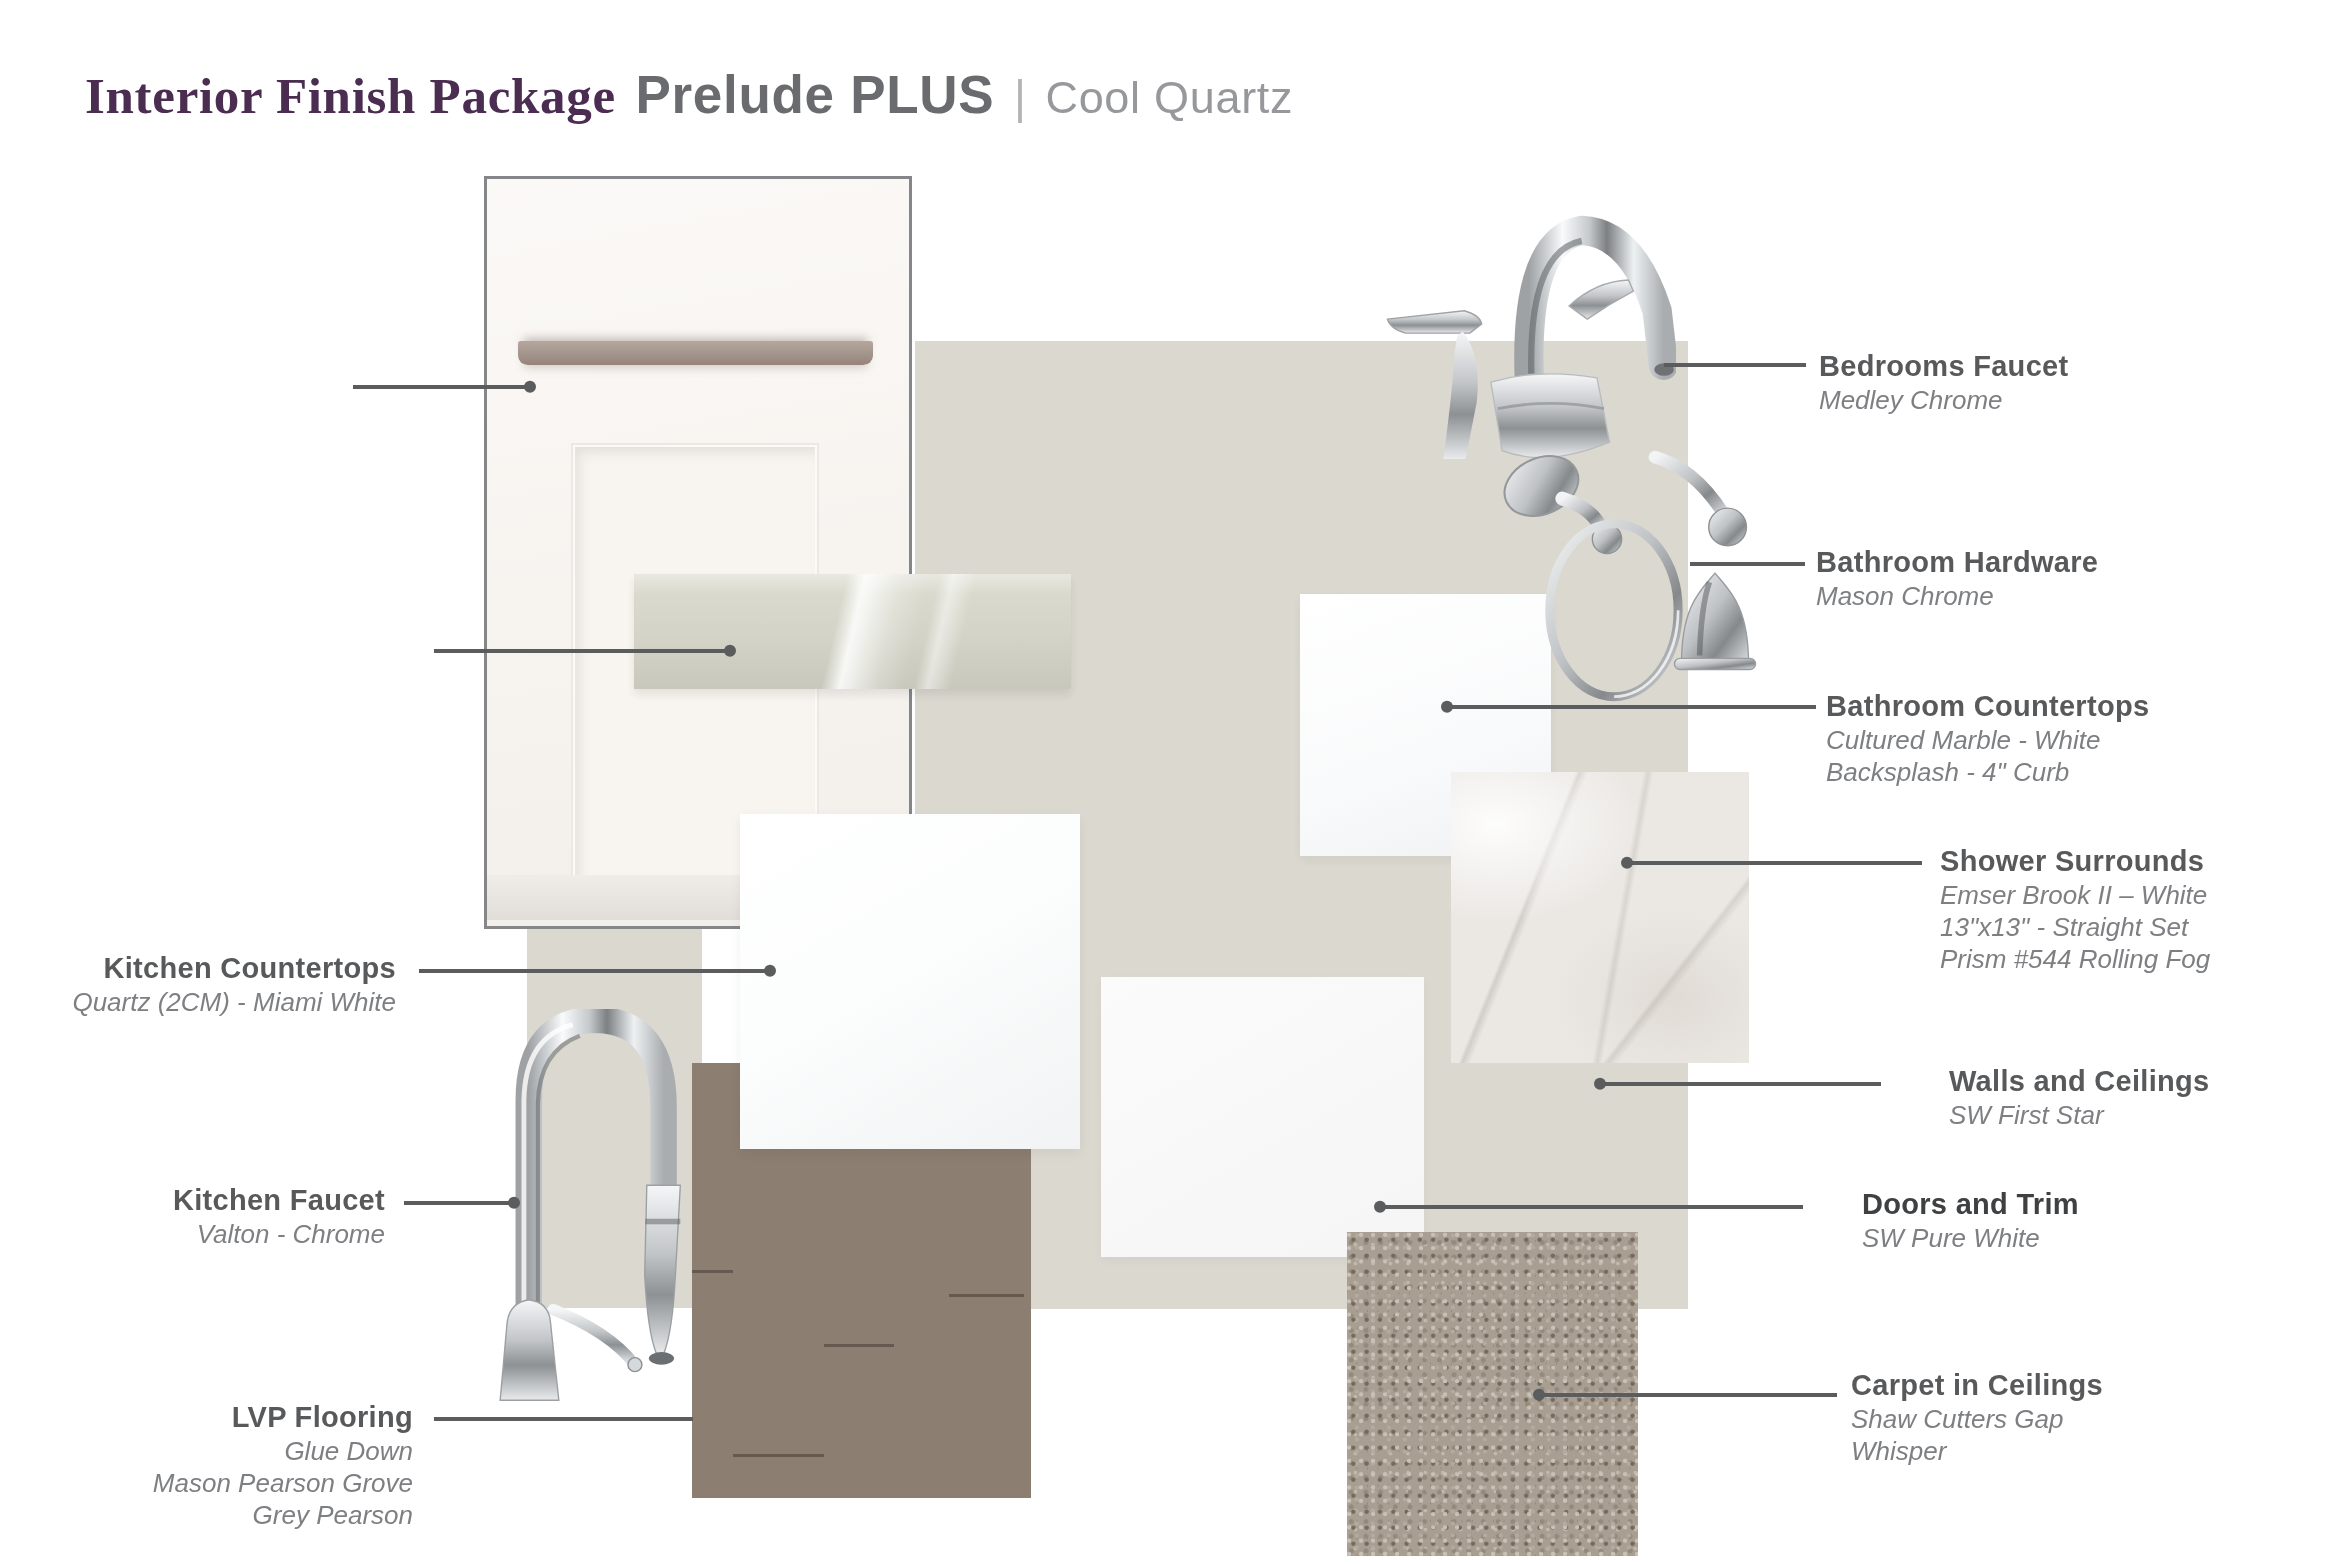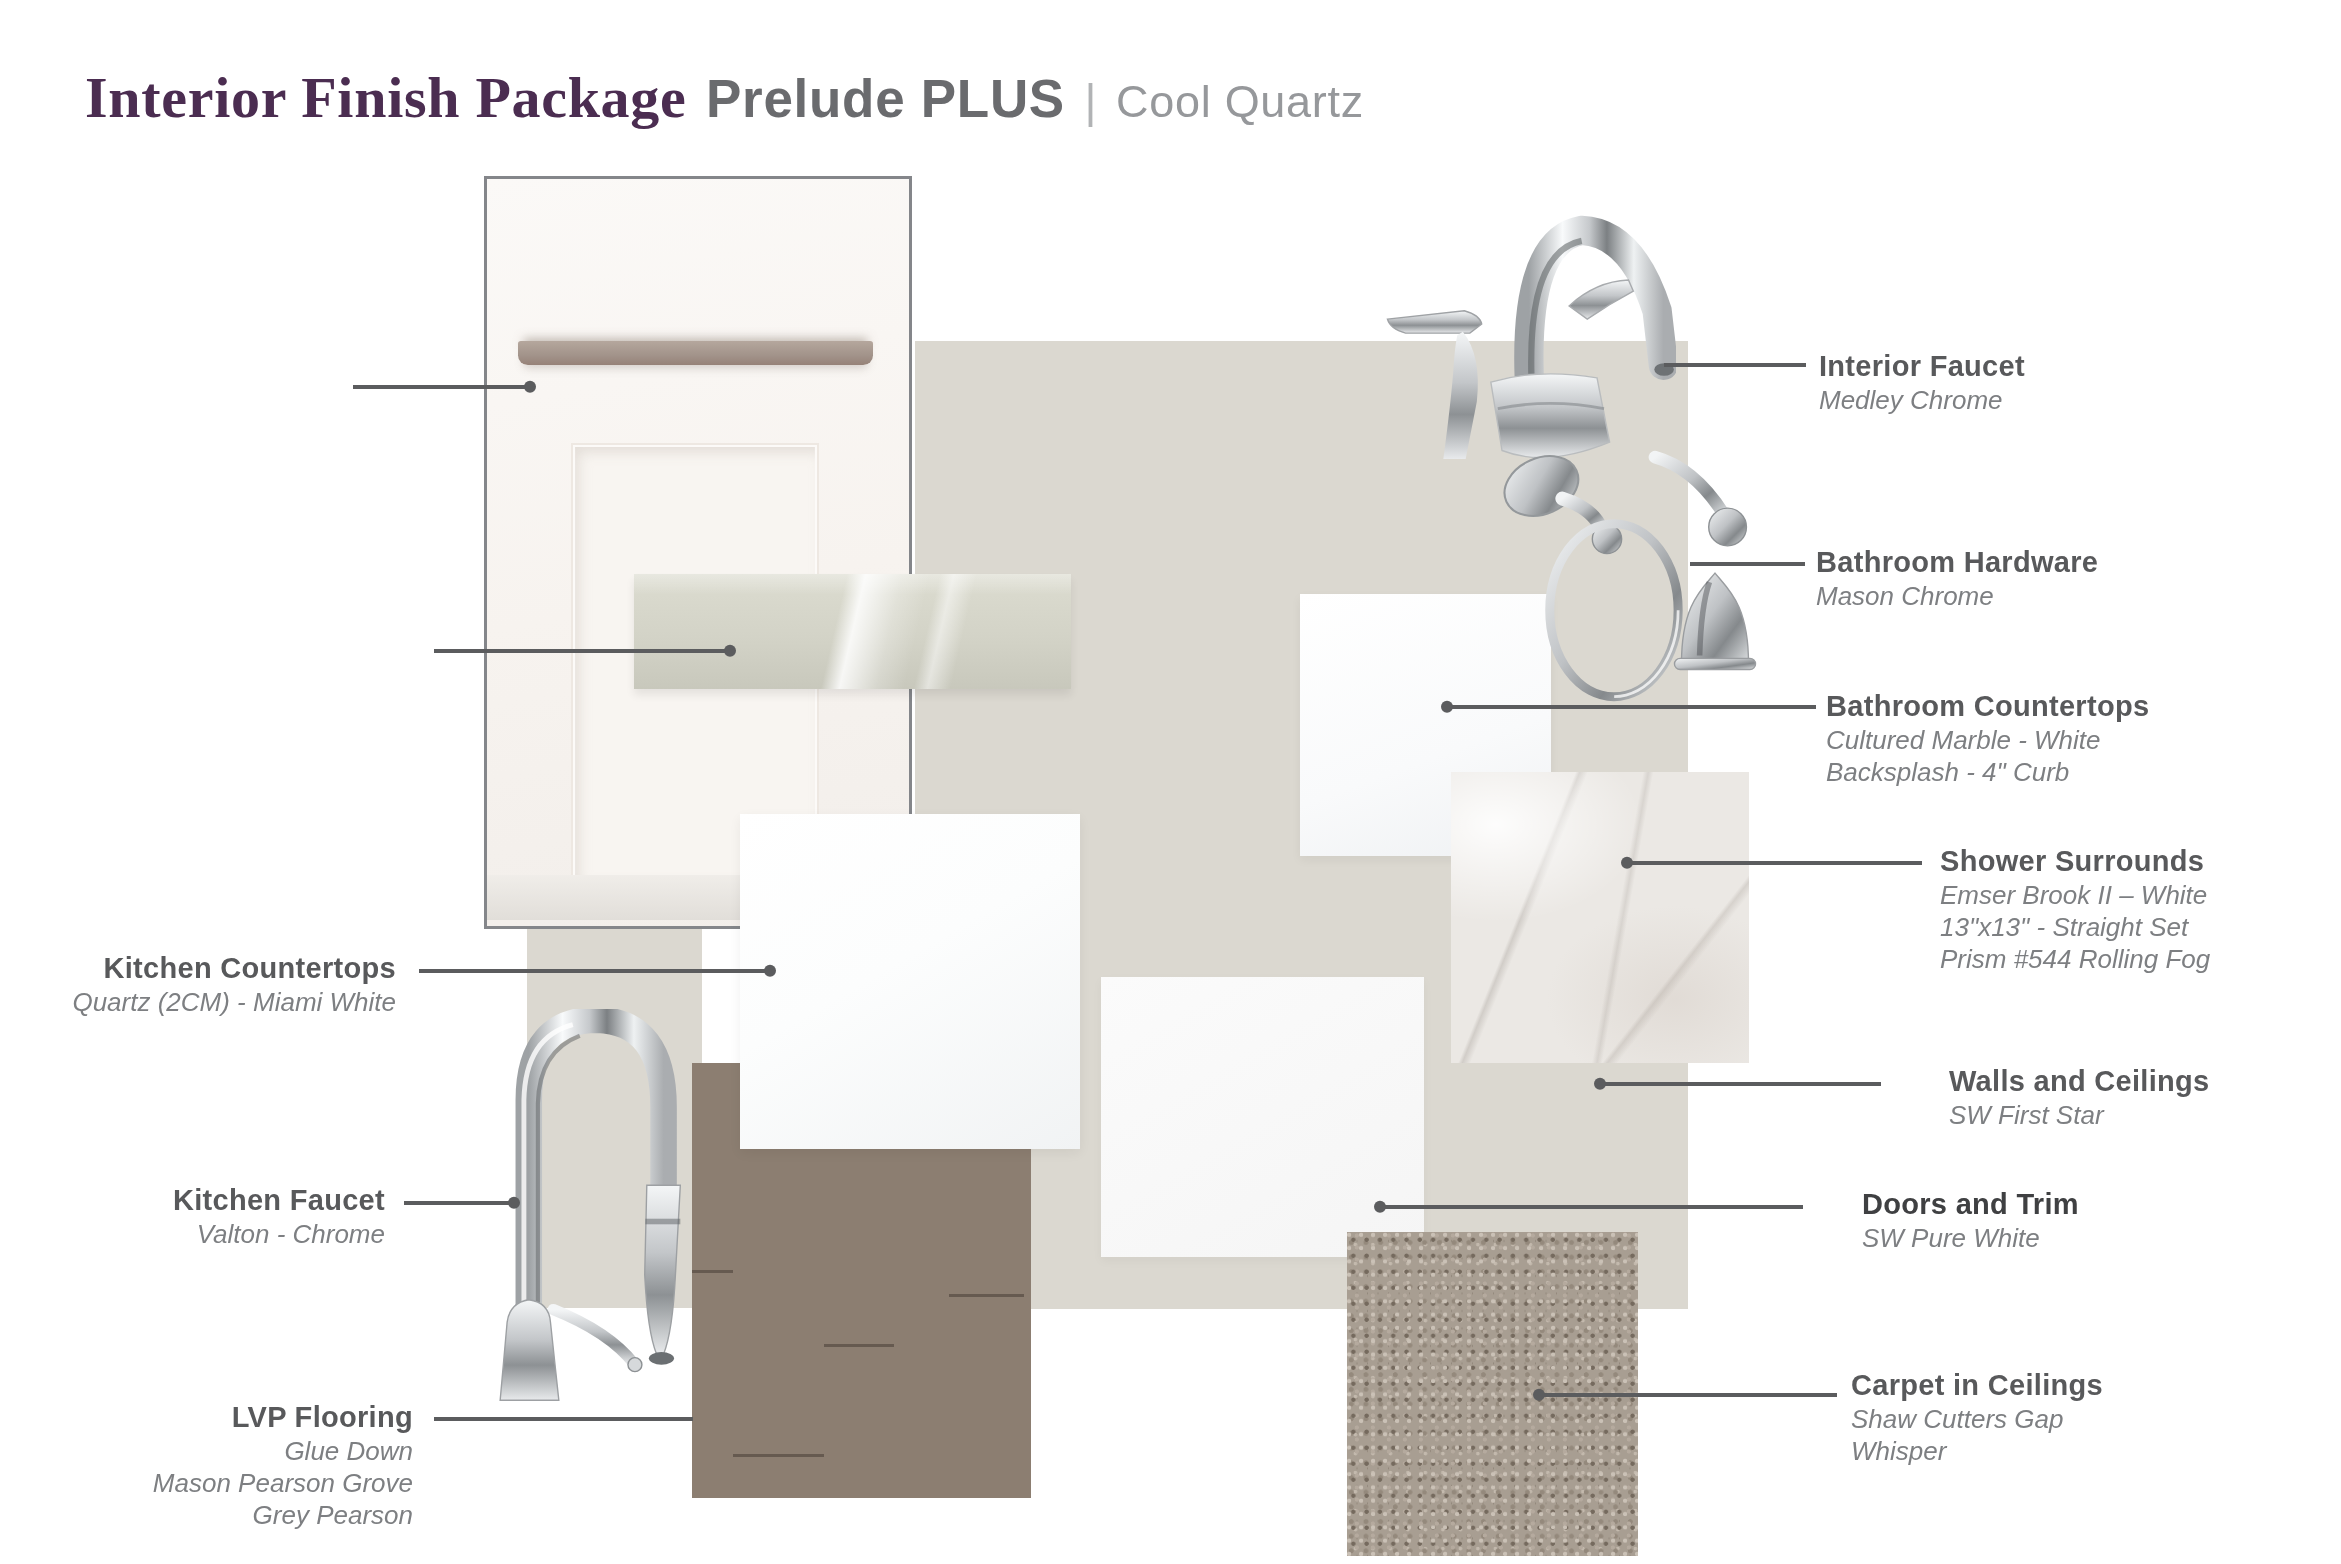--- a/index.html
+++ b/index.html
@@ -1,21 +1,21 @@
 <!DOCTYPE html>
 <html style="font-size:11.2px"><head>
 <meta charset="utf-8">
 <style>
   html,body{margin:0;padding:0;background:#ffffff;}
   .board{position:relative;width:2342px;height:1565px;background:#ffffff;overflow:hidden;
          font-family:"Liberation Sans",sans-serif;}
 
   
   .titlebar{position:absolute;left:85px;top:64px;display:flex;align-items:baseline;gap:19.6px;}
-  .title-main{font-family:"Liberation Serif",serif;font-weight:700;font-size:58px;color:#4b2d51;letter-spacing:0.7px;}
+  .title-main{font-family:"Liberation Serif",serif;font-weight:700;font-size:51px;color:#4b2d51;letter-spacing:0.7px;}
   .title-package{font-weight:700;font-size:53px;color:#6a6b6e;letter-spacing:0.7px;}
   .title-divider{font-weight:400;font-size:46px;color:#b1b3b5;}
   .title-variant{font-weight:400;font-size:45px;color:#96989b;letter-spacing:0.7px;}
 
   
   .label{position:absolute;}
   .label .heading{font-weight:700;font-size:29px;line-height:35px;color:#58595b;letter-spacing:0.3px;}
   .label .sub{font-style:italic;font-size:26px;line-height:32px;color:#7d7f82;}
   .label.right-align{text-align:right;}
   .label.dark .heading{color:#3f4042;}
@@ -241,21 +241,21 @@
   </div>
 
   <div class="label right-align" style="left:64px;top:1400px;width:349px;">
     <div class="heading">LVP Flooring</div>
     <div class="sub">Glue Down</div>
     <div class="sub">Mason Pearson Grove</div>
     <div class="sub">Grey Pearson</div>
   </div>
 
   <div class="label" style="left:1819px;top:349px;width:447px;">
-    <div class="heading">Interior Faucet</div>
+    <div class="heading">Bedrooms Faucet</div>
     <div class="sub">Medley Chrome</div>
   </div>
 
   <div class="label" style="left:1816px;top:545px;width:475px;">
     <div class="heading">Bathroom Hardware</div>
     <div class="sub">Mason Chrome</div>
   </div>
 
   <div class="label" style="left:1826px;top:689px;width:489px;">
     <div class="heading">Bathroom Countertops</div>

